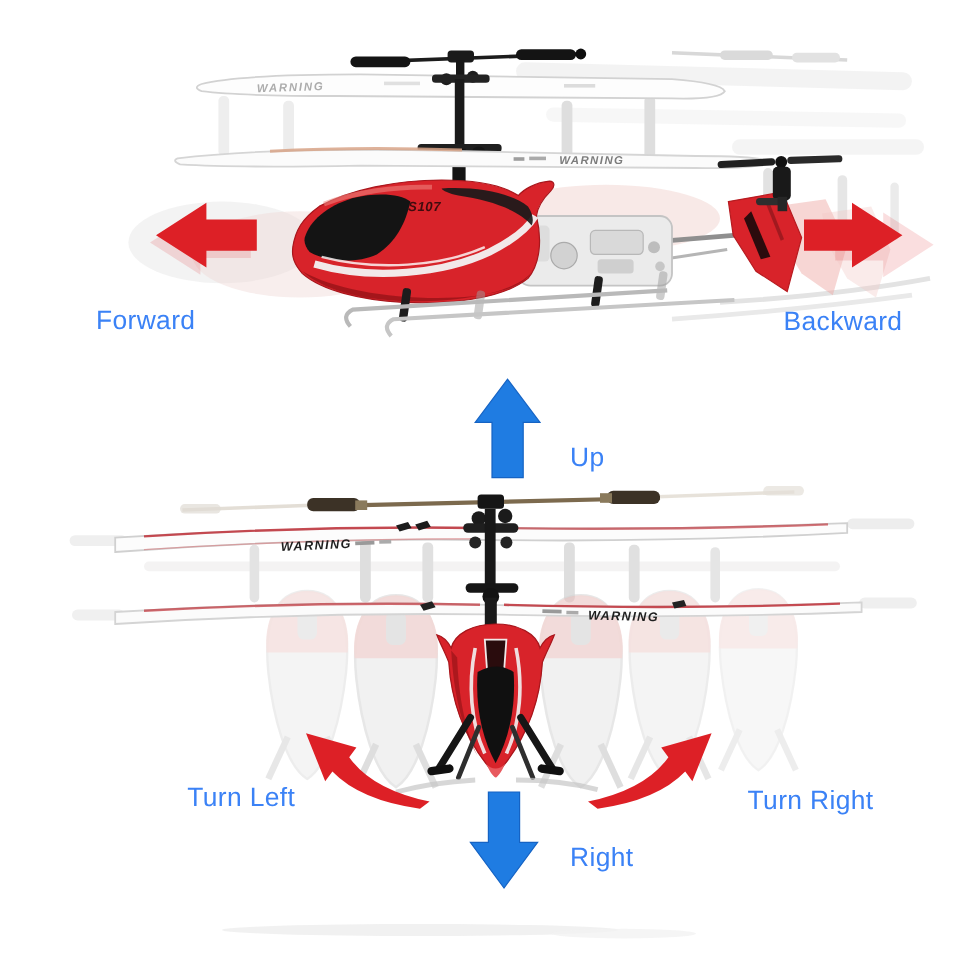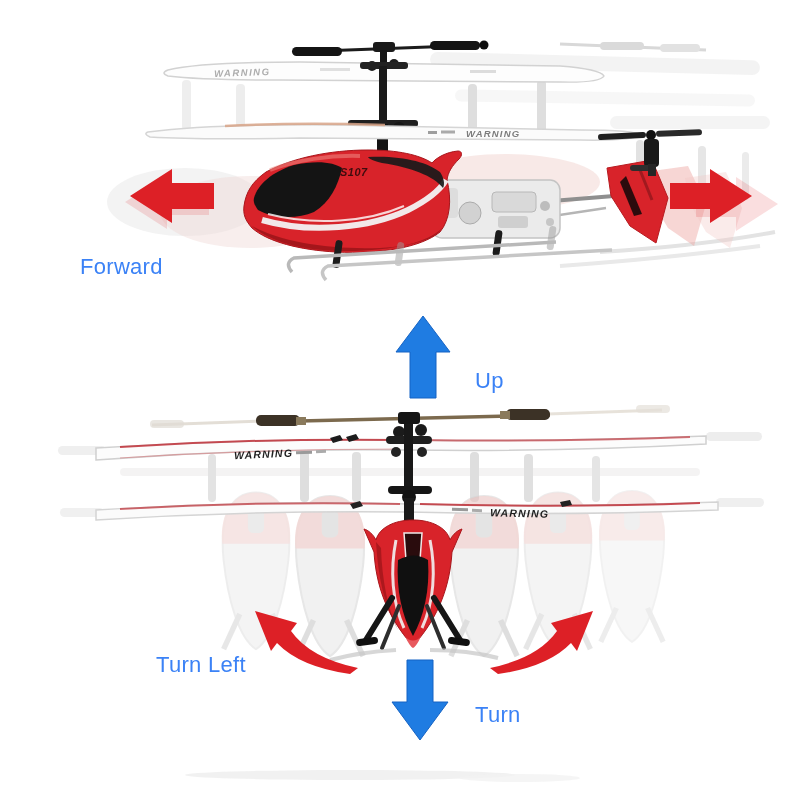--- a/index.html
+++ b/index.html
@@ -263,17 +263,19 @@
     <path d="M420,740 L392,702 L407,702 L407,660 L433,660 L433,702 L448,702 Z" stroke="#1563c4" stroke-width="1" fill="#1f7ce2"></path>
   </g>
 
   <g>
     <ellipse cx="350" cy="775" rx="165" ry="5" fill="#ededed" opacity="0.8"></ellipse>
     <ellipse cx="520" cy="778" rx="60" ry="4" fill="#f2f2f2" opacity="0.8"></ellipse>
   </g>
 </svg>
 
 <div class="label lbl-forward">Forward</div>
+<div class="label lbl-backward">Backward</div>
 <div class="label lbl-up">Up</div>
 <div class="label lbl-turnleft">Turn Left</div>
-<div class="label lbl-down">Turn</div>
+<div class="label lbl-turnright">Turn Right</div>
+<div class="label lbl-down">Right</div>
 
 </div>
 
 </body></html>

